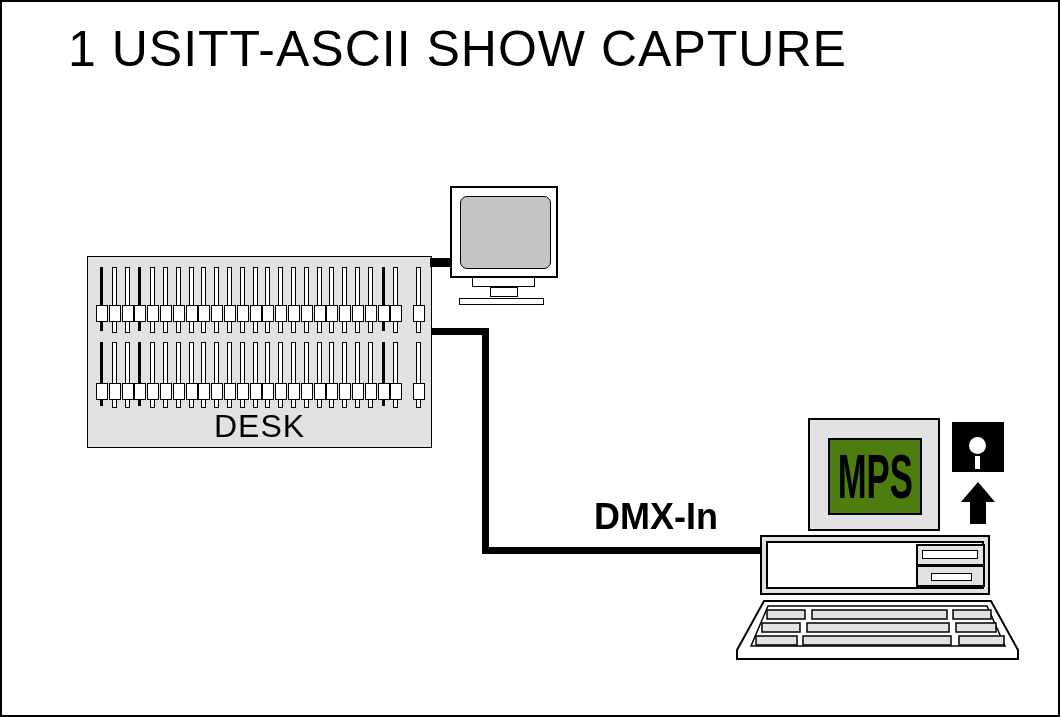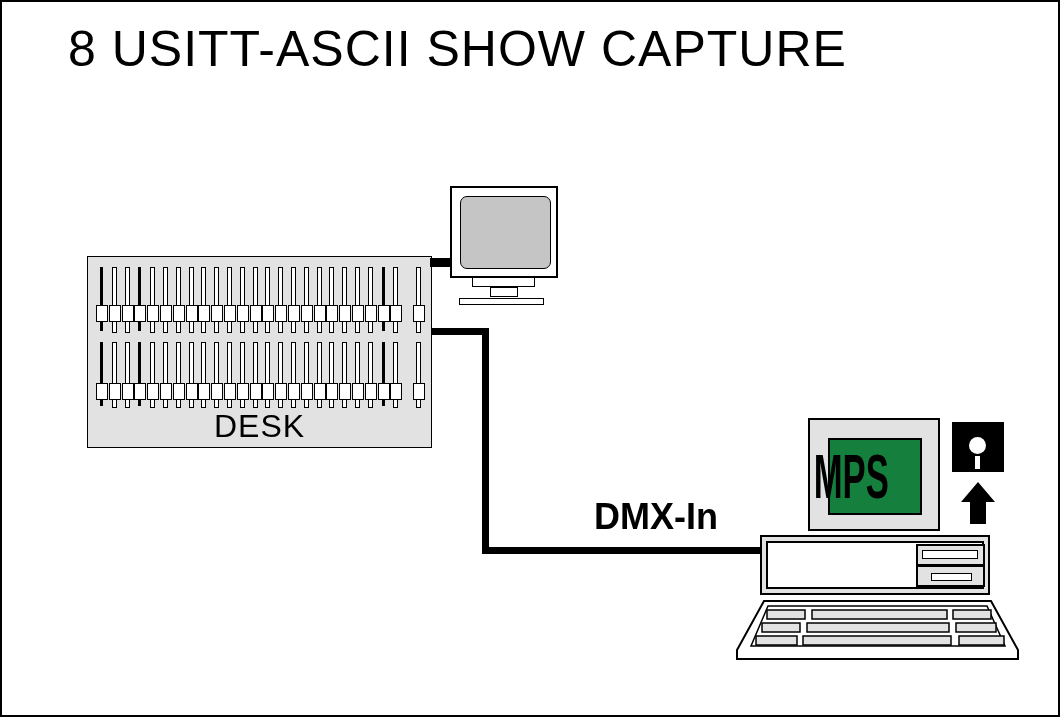--- a/index.html
+++ b/index.html
@@ -110,25 +110,25 @@
     left: 806px; top: 416px;
     width: 132px; height: 113px;
     background: var(--panel-gray, #e2e2e2);
     border: 2px solid #000;
     box-sizing: border-box;
   }
   .mps-screen {
     position: absolute;
     left: 18px; top: 18px;
     width: 90px; height: 73px;
-    background: #15803d;
+    background: #4d7c0f;
     border: 2px solid #000;
     display: flex;
     align-items: center;
-    justify-content: flex-end;
+    justify-content: center;
     overflow: visible;
   }
   .mps-text {
     font-size: 63px;
     font-weight: 700;
     line-height: 1;
     transform: scaleX(0.55);
     white-space: nowrap;
   }
 
@@ -186,21 +186,21 @@
   .slot-1 { left: 920px; top: 548px; width: 56px; height: 9px; }
   .slot-2 { left: 929px; top: 571px; width: 41px; height: 8px; }
 
   .keyboard-svg { position: absolute; left: 730px; top: 594px; }
 </style>
 </head>
 <body>
 
 <div class="canvas">
 
-  <div class="title">8 USITT-ASCII SHOW CAPTURE</div>
+  <div class="title">1 USITT-ASCII SHOW CAPTURE</div>
 
   <div class="desk">
     <div id="fader-row-top">
         <div class="fader" style="left: 8px; top: 10px; height: 64px;">
           <div class="stem-solid"></div>
           <div class="knob" style="top: 38px;"></div>
         </div>
         <div class="fader" style="left: 20.8px; top: 10px; height: 64px;">
           <div class="stem-hollow"></div>
           <div class="knob" style="top: 38px;"></div>

